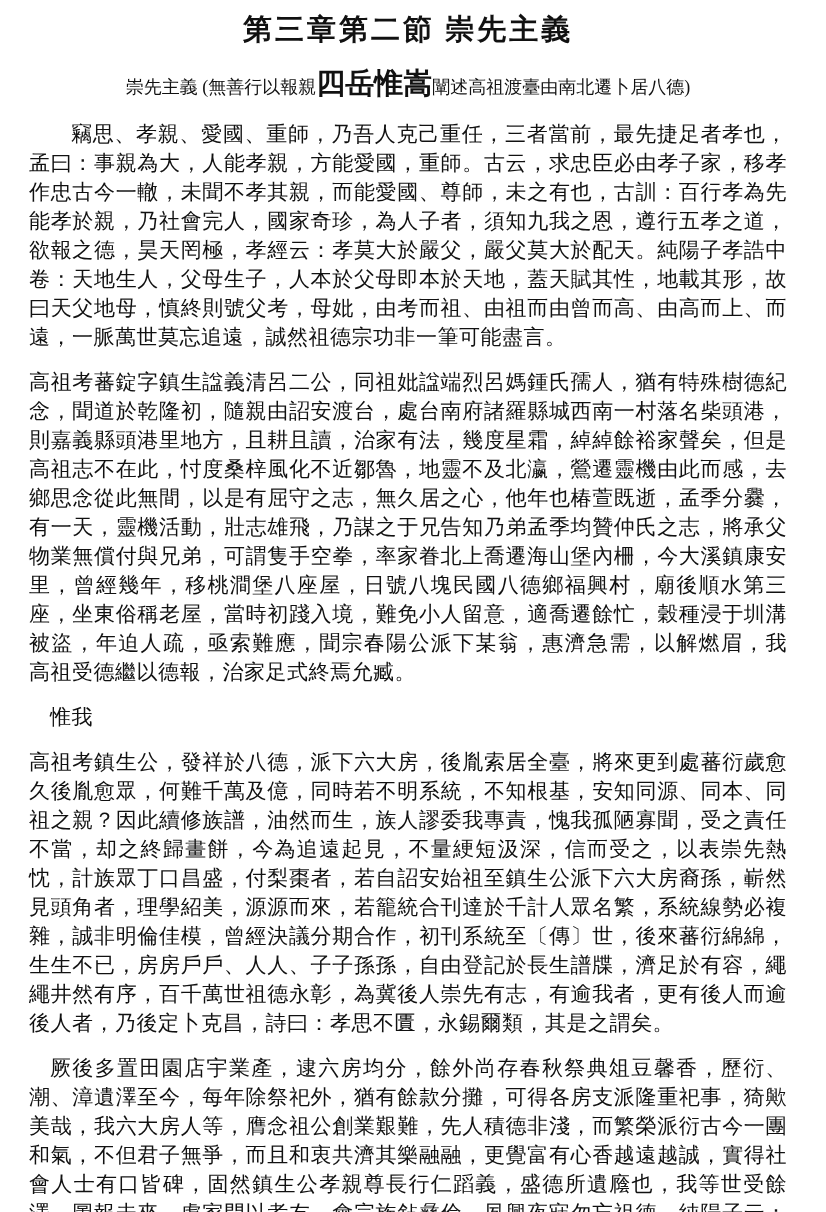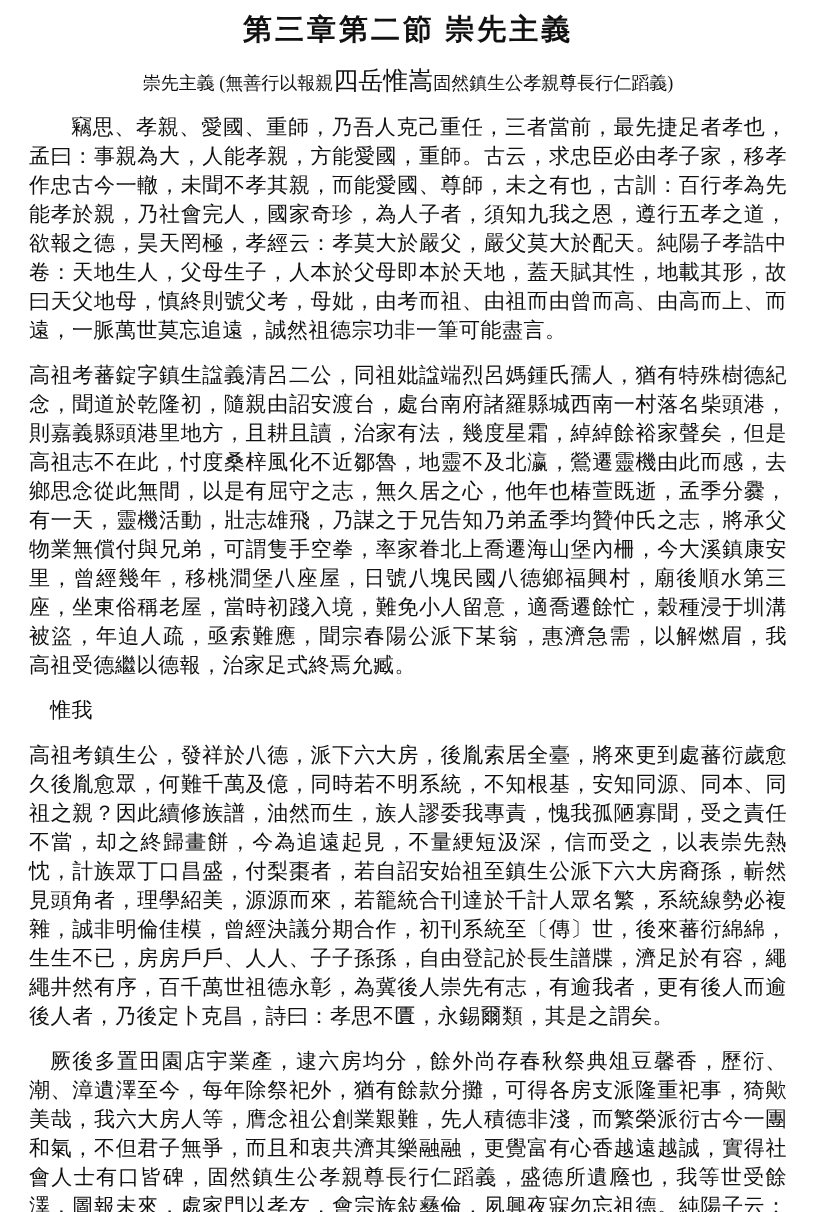--- a/index.html
+++ b/index.html
@@ -26,22 +26,22 @@
     letter-spacing: 3px;
     margin: 4px 0 14px 0;
   }
   .subtitle {
     text-align: center;
     font-size: 18px;
     margin: 0 0 6px 0;
     white-space: nowrap;
   }
   .subtitle .sub-em {
-    font-size: 25px;
-    font-weight: normal;
+    font-size: 29px;
+    font-weight: bold;
   }
   .para {
     font-size: 21px;
     line-height: 29px;
     text-align: justify;
     text-justify: inter-ideograph;
     letter-spacing: 0.5px;
     margin: 16px;
   }
   .indent-2 { text-indent: 2em; }
@@ -54,21 +54,21 @@
     margin-top: 6px;
   }
 </style>
 </head>
 <body>
 
 <div class="page">
 
   <h1 class="title">第三章第二節  崇先主義</h1>
 
-  <div class="subtitle"><span>崇先主義 (無善行以報親</span><span class="sub-em">四岳惟嵩</span><span>固然鎮生公孝親尊長行仁蹈義)</span></div>
+  <div class="subtitle"><span>崇先主義 (無善行以報親</span><span class="sub-em">四岳惟嵩</span><span>闡述高祖渡臺由南北遷卜居八德)</span></div>
 
   <p class="para indent-2">竊思、孝親、愛國、重師，乃吾人克己重任，三者當前，最先捷足者孝也，孟曰：事親為大，人能孝親，方能愛國，重師。古云，求忠臣必由孝子家，移孝作忠古今一轍，未聞不孝其親，而能愛國、尊師，未之有也，古訓：百行孝為先能孝於親，乃社會完人，國家奇珍，為人子者，須知九我之恩，遵行五孝之道，欲報之德，昊天罔極，孝經云：孝莫大於嚴父，嚴父莫大於配天。純陽子孝誥中卷：天地生人，父母生子，人本於父母即本於天地，蓋天賦其性，地載其形，故曰天父地母，慎終則號父考，母妣，由考而祖、由祖而由曾而高、由高而上、而遠，一脈萬世莫忘追遠，誠然祖德宗功非一筆可能盡言。</p>
 
   <p class="para">高祖考蕃錠字鎮生諡義清呂二公，同祖妣諡端烈呂媽鍾氏孺人，猶有特殊樹德紀念，聞道於乾隆初，隨親由詔安渡台，處台南府諸羅縣城西南一村落名柴頭港，則嘉義縣頭港里地方，且耕且讀，治家有法，幾度星霜，綽綽餘裕家聲矣，但是高祖志不在此，忖度桑梓風化不近鄒魯，地靈不及北瀛，鶯遷靈機由此而感，去鄉思念從此無間，以是有屈守之志，無久居之心，他年也椿萱既逝，孟季分爨，有一天，靈機活動，壯志雄飛，乃謀之于兄告知乃弟孟季均贊仲氏之志，將承父物業無償付與兄弟，可謂隻手空拳，率家眷北上喬遷海山堡內柵，今大溪鎮康安里，曾經幾年，移桃澗堡八座屋，日號八塊民國八德鄉福興村，廟後順水第三座，坐東俗稱老屋，當時初踐入境，難免小人留意，適喬遷餘忙，穀種浸于圳溝被盜，年迫人疏，亟索難應，聞宗春陽公派下某翁，惠濟急需，以解燃眉，我　高祖受德繼以德報，治家足式終焉允臧。</p>
 
   <p class="para indent-1">惟我</p>
 
   <p class="para">高祖考鎮生公，發祥於八德，派下六大房，後胤索居全臺，將來更到處蕃衍歲愈久後胤愈眾，何難千萬及億，同時若不明系統，不知根基，安知同源、同本、同祖之親？因此續修族譜，油然而生，族人謬委我專責，愧我孤陋寡聞，受之責任不當，却之終歸畫餅，今為追遠起見，不量綆短汲深，信而受之，以表崇先熱忱，計族眾丁口昌盛，付梨棗者，若自詔安始祖至鎮生公派下六大房裔孫，嶄然見頭角者，理學紹美，源源而來，若籠統合刊達於千計人眾名繁，系統線勢必複雜，誠非明倫佳模，曾經決議分期合作，初刊系統至〔傳〕世，後來蕃衍綿綿，生生不已，房房戶戶、人人、子子孫孫，自由登記於長生譜牒，濟足於有容，繩繩井然有序，百千萬世祖德永彰，為冀後人崇先有志，有逾我者，更有後人而逾後人者，乃後定卜克昌，詩曰：孝思不匱，永錫爾類，其是之謂矣。</p>
 
   <p class="para indent-1">厥後多置田園店宇業產，逮六房均分，餘外尚存春秋祭典俎豆馨香，歷衍、潮、漳遺澤至今，每年除祭祀外，猶有餘款分攤，可得各房支派隆重祀事，猗歟美哉，我六大房人等，膺念祖公創業艱難，先人積德非淺，而繁榮派衍古今一團和氣，不但君子無爭，而且和衷共濟其樂融融，更覺富有心香越遠越誠，實得社會人士有口皆碑，固然鎮生公孝親尊長行仁蹈義，盛德所遺廕也，我等世受餘澤，圖報未來，處家門以孝友，會宗族敍彝倫，夙興夜寐勿忘祖德。純陽子云：道既非凝，而德莫先於孝弟，堯舜之道孝弟而已，彼何人斯？尚尊孝弟而峻德，況士庶民者乎，鑑古來青史留名惟德是馨，期我族眾以德報本，庶幾無負先聖明訓，愧我有過無德，朝念宗，暮思源，虛度數十春秋，無令名以耀祖，無善行以報親，人生恨事，逝者如斯，來者可追千支萬派奕世仁親，因此，務有嘉謀嘉猷可能有濟，恭維。</p>

